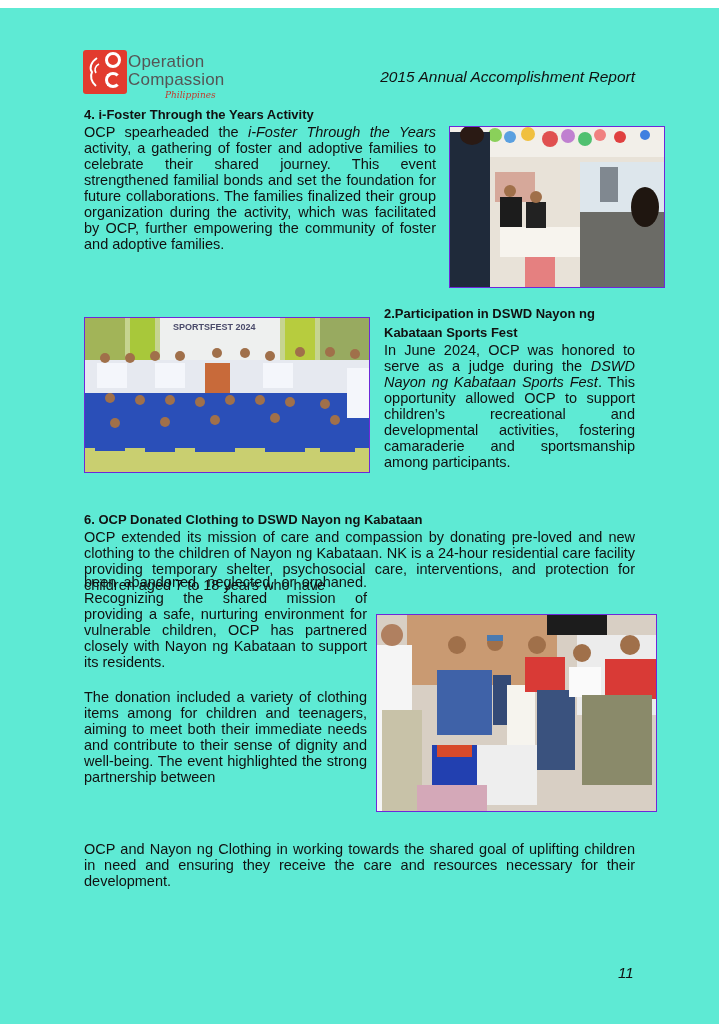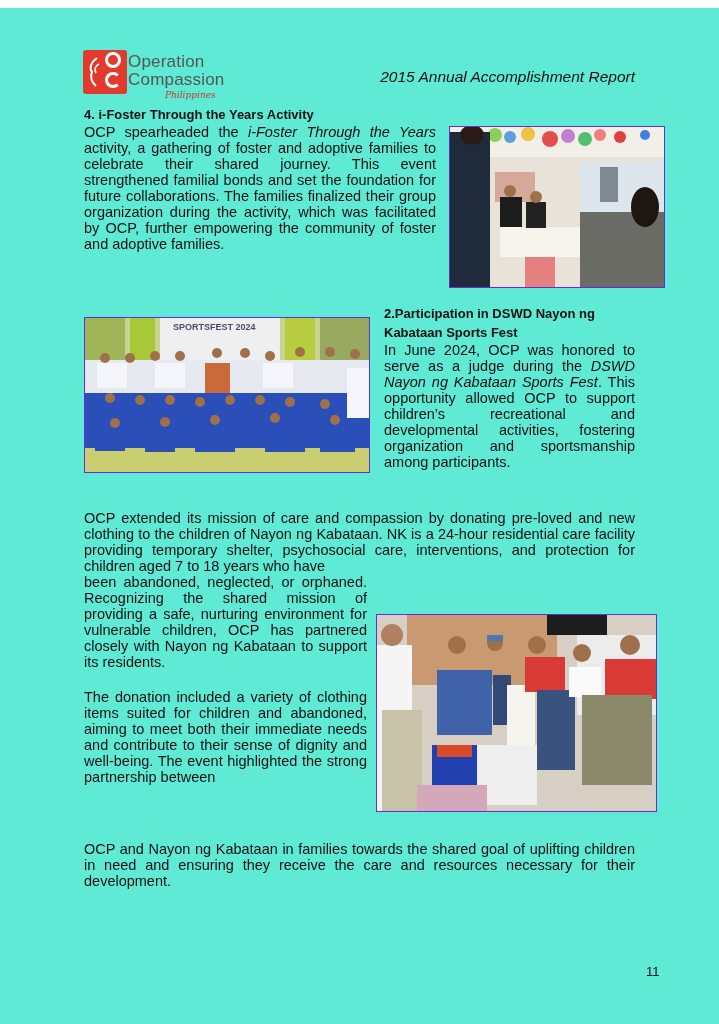--- a/index.html
+++ b/index.html
@@ -28,21 +28,21 @@
     .sec6-col { position: absolute; left: 84px; top: 566px; width: 283px; }
     .sec6-end { position: absolute; left: 84px; top: 833px; width: 551px; }
 
     
     .photo { position: absolute; overflow: hidden; border: 1px solid #6d28d9; }
     .photo svg { display: block; width: 100%; height: 100%; }
     .photo1 { left: 449px; top: 118px; width: 214px; height: 160px; }
     .photo2 { left: 84px; top: 309px; width: 284px; height: 154px; }
     .photo3 { left: 376px; top: 606px; width: 279px; height: 196px; }
 
-    .page-number { position: absolute; left: 646px; top: 956px; font-size: 13px; }
+    .page-number { position: absolute; left: 618px; top: 956px; font-size: 15px; font-style: italic; }
   </style>
 </head>
 <body>
 
 <div class="page">
 
   <div class="logo">
     <div class="logo-mark">
       <svg class="hands" viewBox="0 0 14 32">
         <path d="M10 2 C4 6 2 12 5 16 C3 20 4 26 9 30" stroke="#fff" stroke-width="2" fill="none"></path>
@@ -143,30 +143,31 @@
           <rect x="12" y="45" width="30" height="25"></rect>
           <rect x="70" y="45" width="30" height="25"></rect>
           <rect x="178" y="45" width="30" height="25"></rect>
           <rect x="262" y="50" width="22" height="50"></rect>
         </g>
     </svg>
   </div>
 
   <div class="sec5">
     <h2 class="heading">2.Participation in DSWD Nayon ng Kabataan Sports Fest</h2>
-    <p class="para"><span>In June 2024, OCP was honored to serve as a judge during the </span><em>DSWD Nayon ng Kabataan Sports Fest</em><span>. This opportunity allowed OCP to support children’s recreational and developmental activities, fostering organization and sportsmanship among participants.</span></p>
+    <p class="para"><span>In June 2024, OCP was honored to serve as a judge during the </span><em>DSWD Nayon ng Kabataan Sports Fest</em><span>. This opportunity allowed OCP to support children’s recreational and developmental activities, fostering camaraderie and sportsmanship among participants.</span></p>
   </div>
 
   <div class="sec6">
+    <h2 class="heading">6. OCP Donated Clothing to DSWD Nayon ng Kabataan</h2>
     <p class="para" style="text-align: justify; text-align-last: left;"><span>OCP extended its mission of care and compassion by donating pre-loved and new clothing to the children of Nayon ng Kabataan. NK is a 24-hour residential care facility providing temporary shelter, psychosocial care, interventions, and protection for children aged 7 to 18 years who have</span></p>
   </div>
 
   <div class="sec6-col">
     <p class="para">been abandoned, neglected, or orphaned. Recognizing the shared mission of providing a safe, nurturing environment for vulnerable children, OCP has partnered closely with Nayon ng Kabataan to support its residents.</p>
-    <p class="para" style="margin-top: 19px;">The donation included a variety of clothing items suited for children and abandoned, aiming to meet both their immediate needs and contribute to their sense of dignity and well-being. The event highlighted the strong partnership between</p>
+    <p class="para" style="margin-top: 19px;">The donation included a variety of clothing items among for children and teenagers, aiming to meet both their immediate needs and contribute to their sense of dignity and well-being. The event highlighted the strong partnership between</p>
   </div>
 
   <div class="photo photo3">
     <svg viewBox="0 0 279 196" preserveAspectRatio="none">
       <rect width="279" height="196" fill="#d8cfc4"></rect>
       <rect x="30" y="0" width="150" height="70" fill="#c99a72"></rect>
       <rect x="170" y="0" width="60" height="20" fill="#1c1c1c"></rect>
       <rect x="200" y="20" width="79" height="80" fill="#ececec"></rect>
       <rect x="0" y="30" width="35" height="166" fill="#f5f5f5"></rect>
         <circle cx="15" cy="20" r="11" fill="#b08060"></circle>
@@ -186,17 +187,17 @@
         <rect x="228" y="44" width="51" height="40" fill="#d93a36"></rect>
       <rect x="205" y="80" width="70" height="90" fill="#8a8a6a"></rect>
       <rect x="55" y="130" width="55" height="40" fill="#2240b0"></rect>
         <rect x="60" y="130" width="35" height="12" fill="#d84a2a"></rect>
       <rect x="100" y="130" width="60" height="60" fill="#eeeeee"></rect>
       <rect x="40" y="170" width="70" height="26" fill="#d4a8b8"></rect>
     </svg>
   </div>
 
   <div class="sec6-end">
-    <p class="para" style="text-align-last: left;">OCP and Nayon ng Kabataan in families towards the shared goal of uplifting children in need and ensuring they receive the care and resources necessary for their development.</p>
+    <p class="para" style="text-align-last: left;">OCP and Nayon ng Clothing in working towards the shared goal of uplifting children in need and ensuring they receive the care and resources necessary for their development.</p>
   </div>
 
   <div class="page-number">11</div>
 </div>
 
 </body></html>

